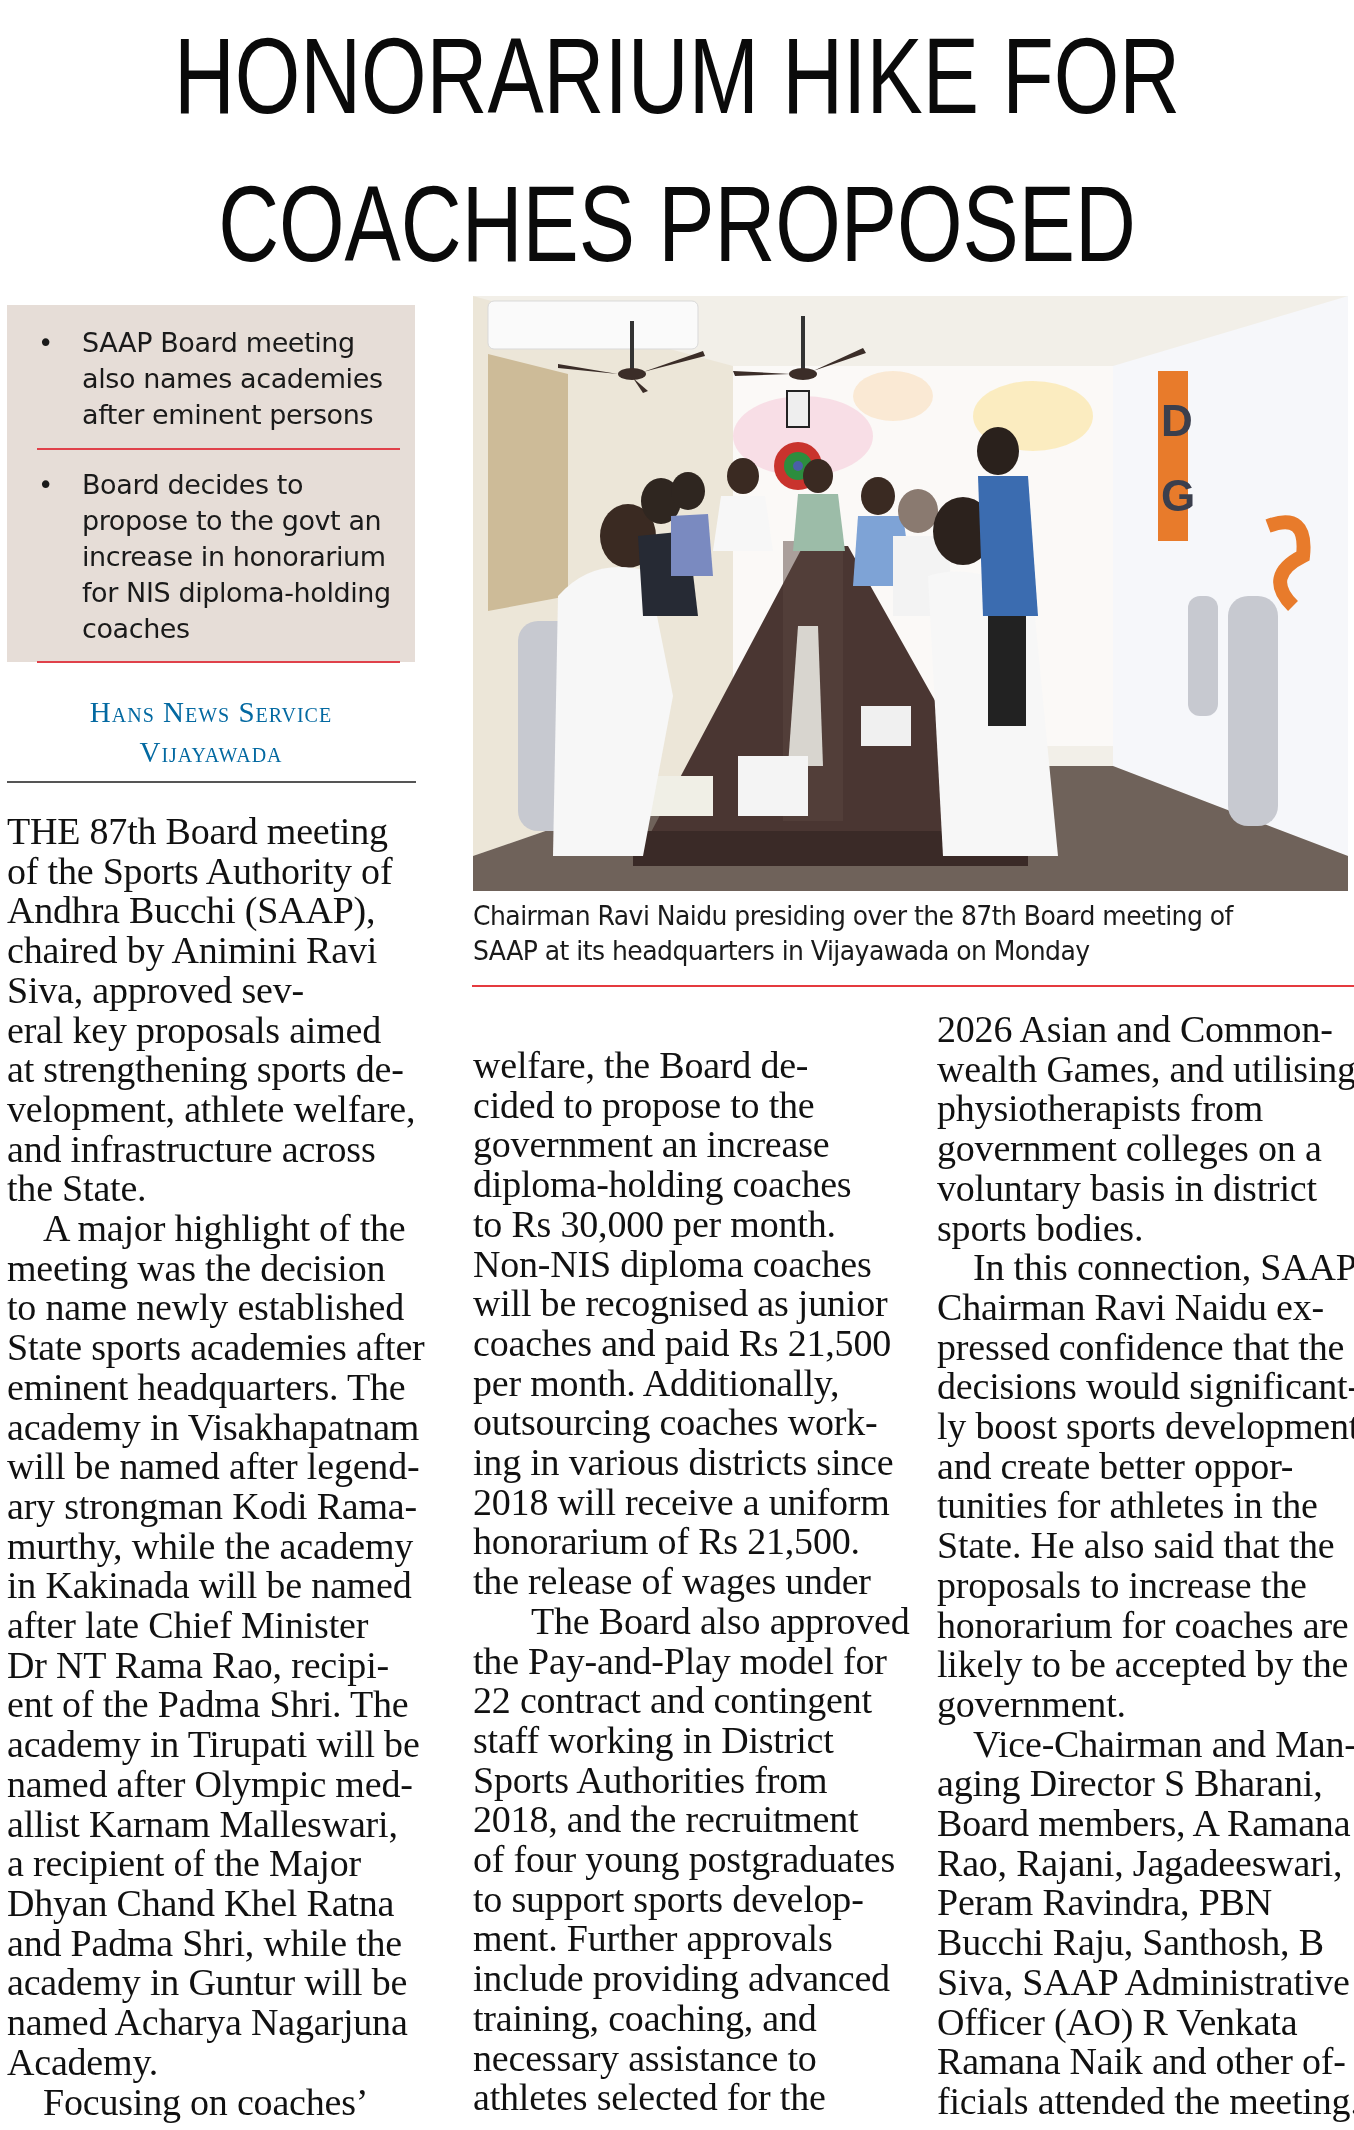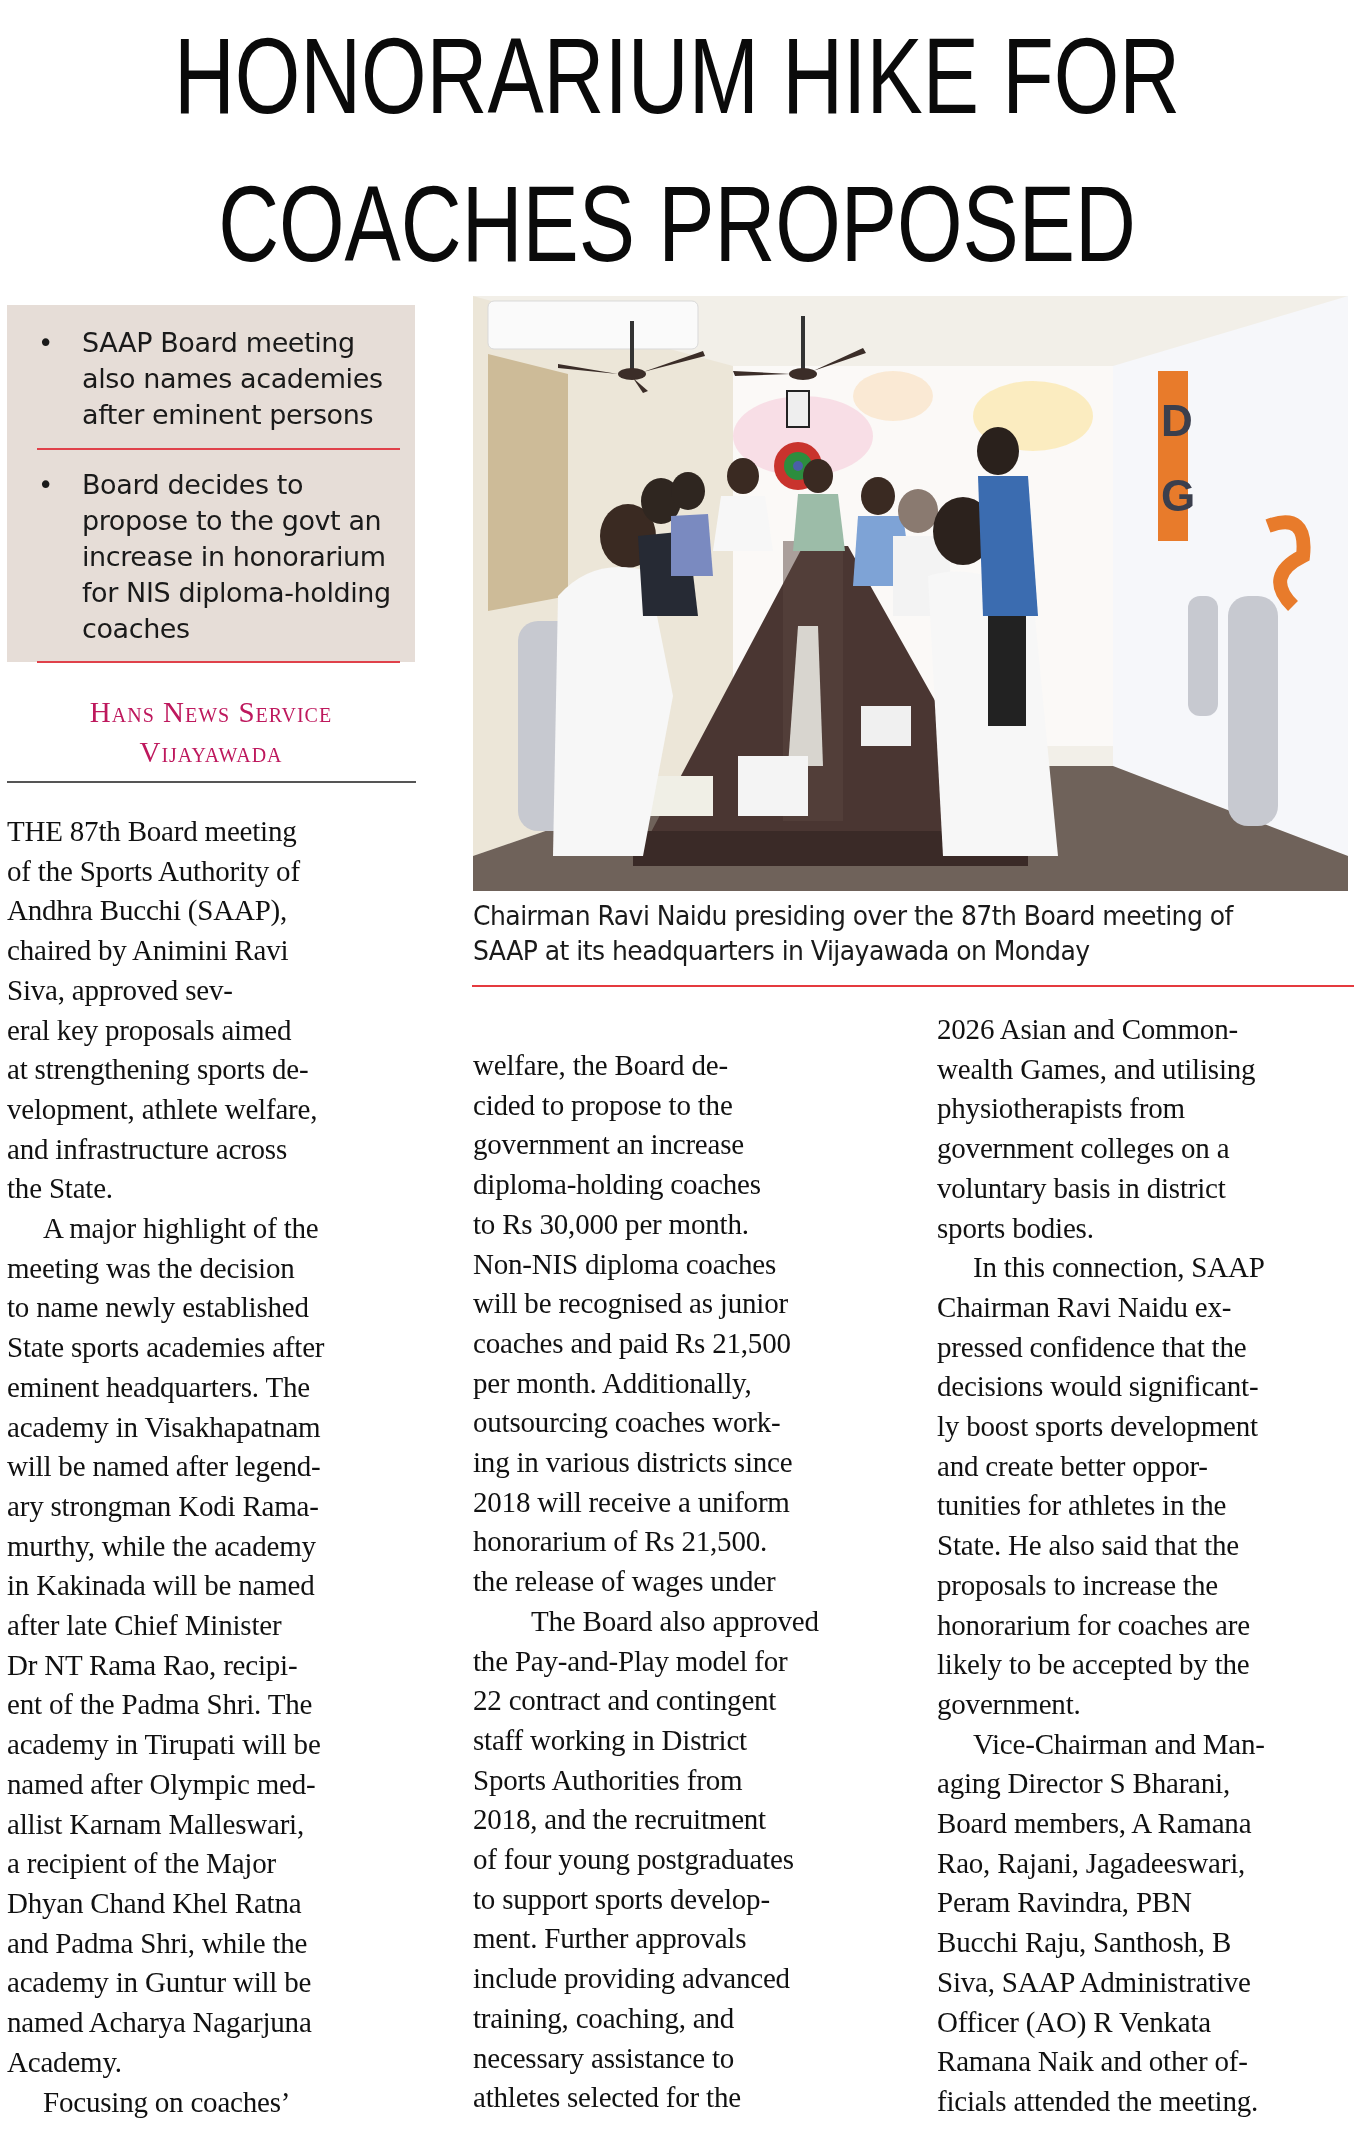--- a/index.html
+++ b/index.html
@@ -30,21 +30,21 @@
   .hl-item .txt { display: block; margin-left: 52px; }
   .hl-item.i1 { top: 20px; }
   .hl-item.i2 { top: 162px; }
   .hl-rule { position: absolute; left: 30px; width: 363px; height: 2px; background: #e0414a; }
   .hl-rule.r1 { top: 143px; }
   .hl-rule.r2 { top: 356px; }
 
   .byline {
     position: absolute; left: 7px; top: 692px; width: 408px; text-align: center;
     font-family: "Liberation Serif", serif; font-size: 29px; line-height: 40px;
-    font-variant: small-caps; letter-spacing: 1px; color: #be185d;
+    font-variant: small-caps; letter-spacing: 1px; color: #0369a1;
   }
   .byline-rule { position: absolute; left: 7px; top: 781px; width: 409px; height: 2px; background: #555; }
 
   
   .photo {
     position: absolute; left: 473px; top: 296px; width: 875px; height: 595px;
     overflow: hidden; background: #f3f1ee;
   }
   .photo svg { display: block; }
 
@@ -53,21 +53,21 @@
     font-family: "DejaVu Sans", sans-serif; font-size: 27px; line-height: 35px;
     color: #1a1a1a; letter-spacing: -0.6px;
     transform-origin: 0 0; transform: scaleX(0.93);
     white-space: nowrap;
   }
   .caption-rule { position: absolute; left: 472px; top: 985px; width: 882px; height: 2px; background: #e53a3f; }
 
   
   .col {
     position: absolute; top: 812px;
-    font-family: "Liberation Serif", serif; font-size: 29px; line-height: 39.7px;
+    font-family: "Liberation Serif", serif; font-size: 38px; line-height: 39.7px;
     color: #111; letter-spacing: -0.2px;
   }
   .col.c1 { left: 7px; width: 410px; }
   .col.c2 { left: 473px; width: 430px; top: 1046px; }
   .col.c3 { left: 937px; width: 420px; top: 1010px; }
   .col .line { display: block; white-space: nowrap; }
   .col .line.indent { text-indent: 36px; }
   .col .line.indent2 { text-indent: 58px; }
 </style>
 </head>

